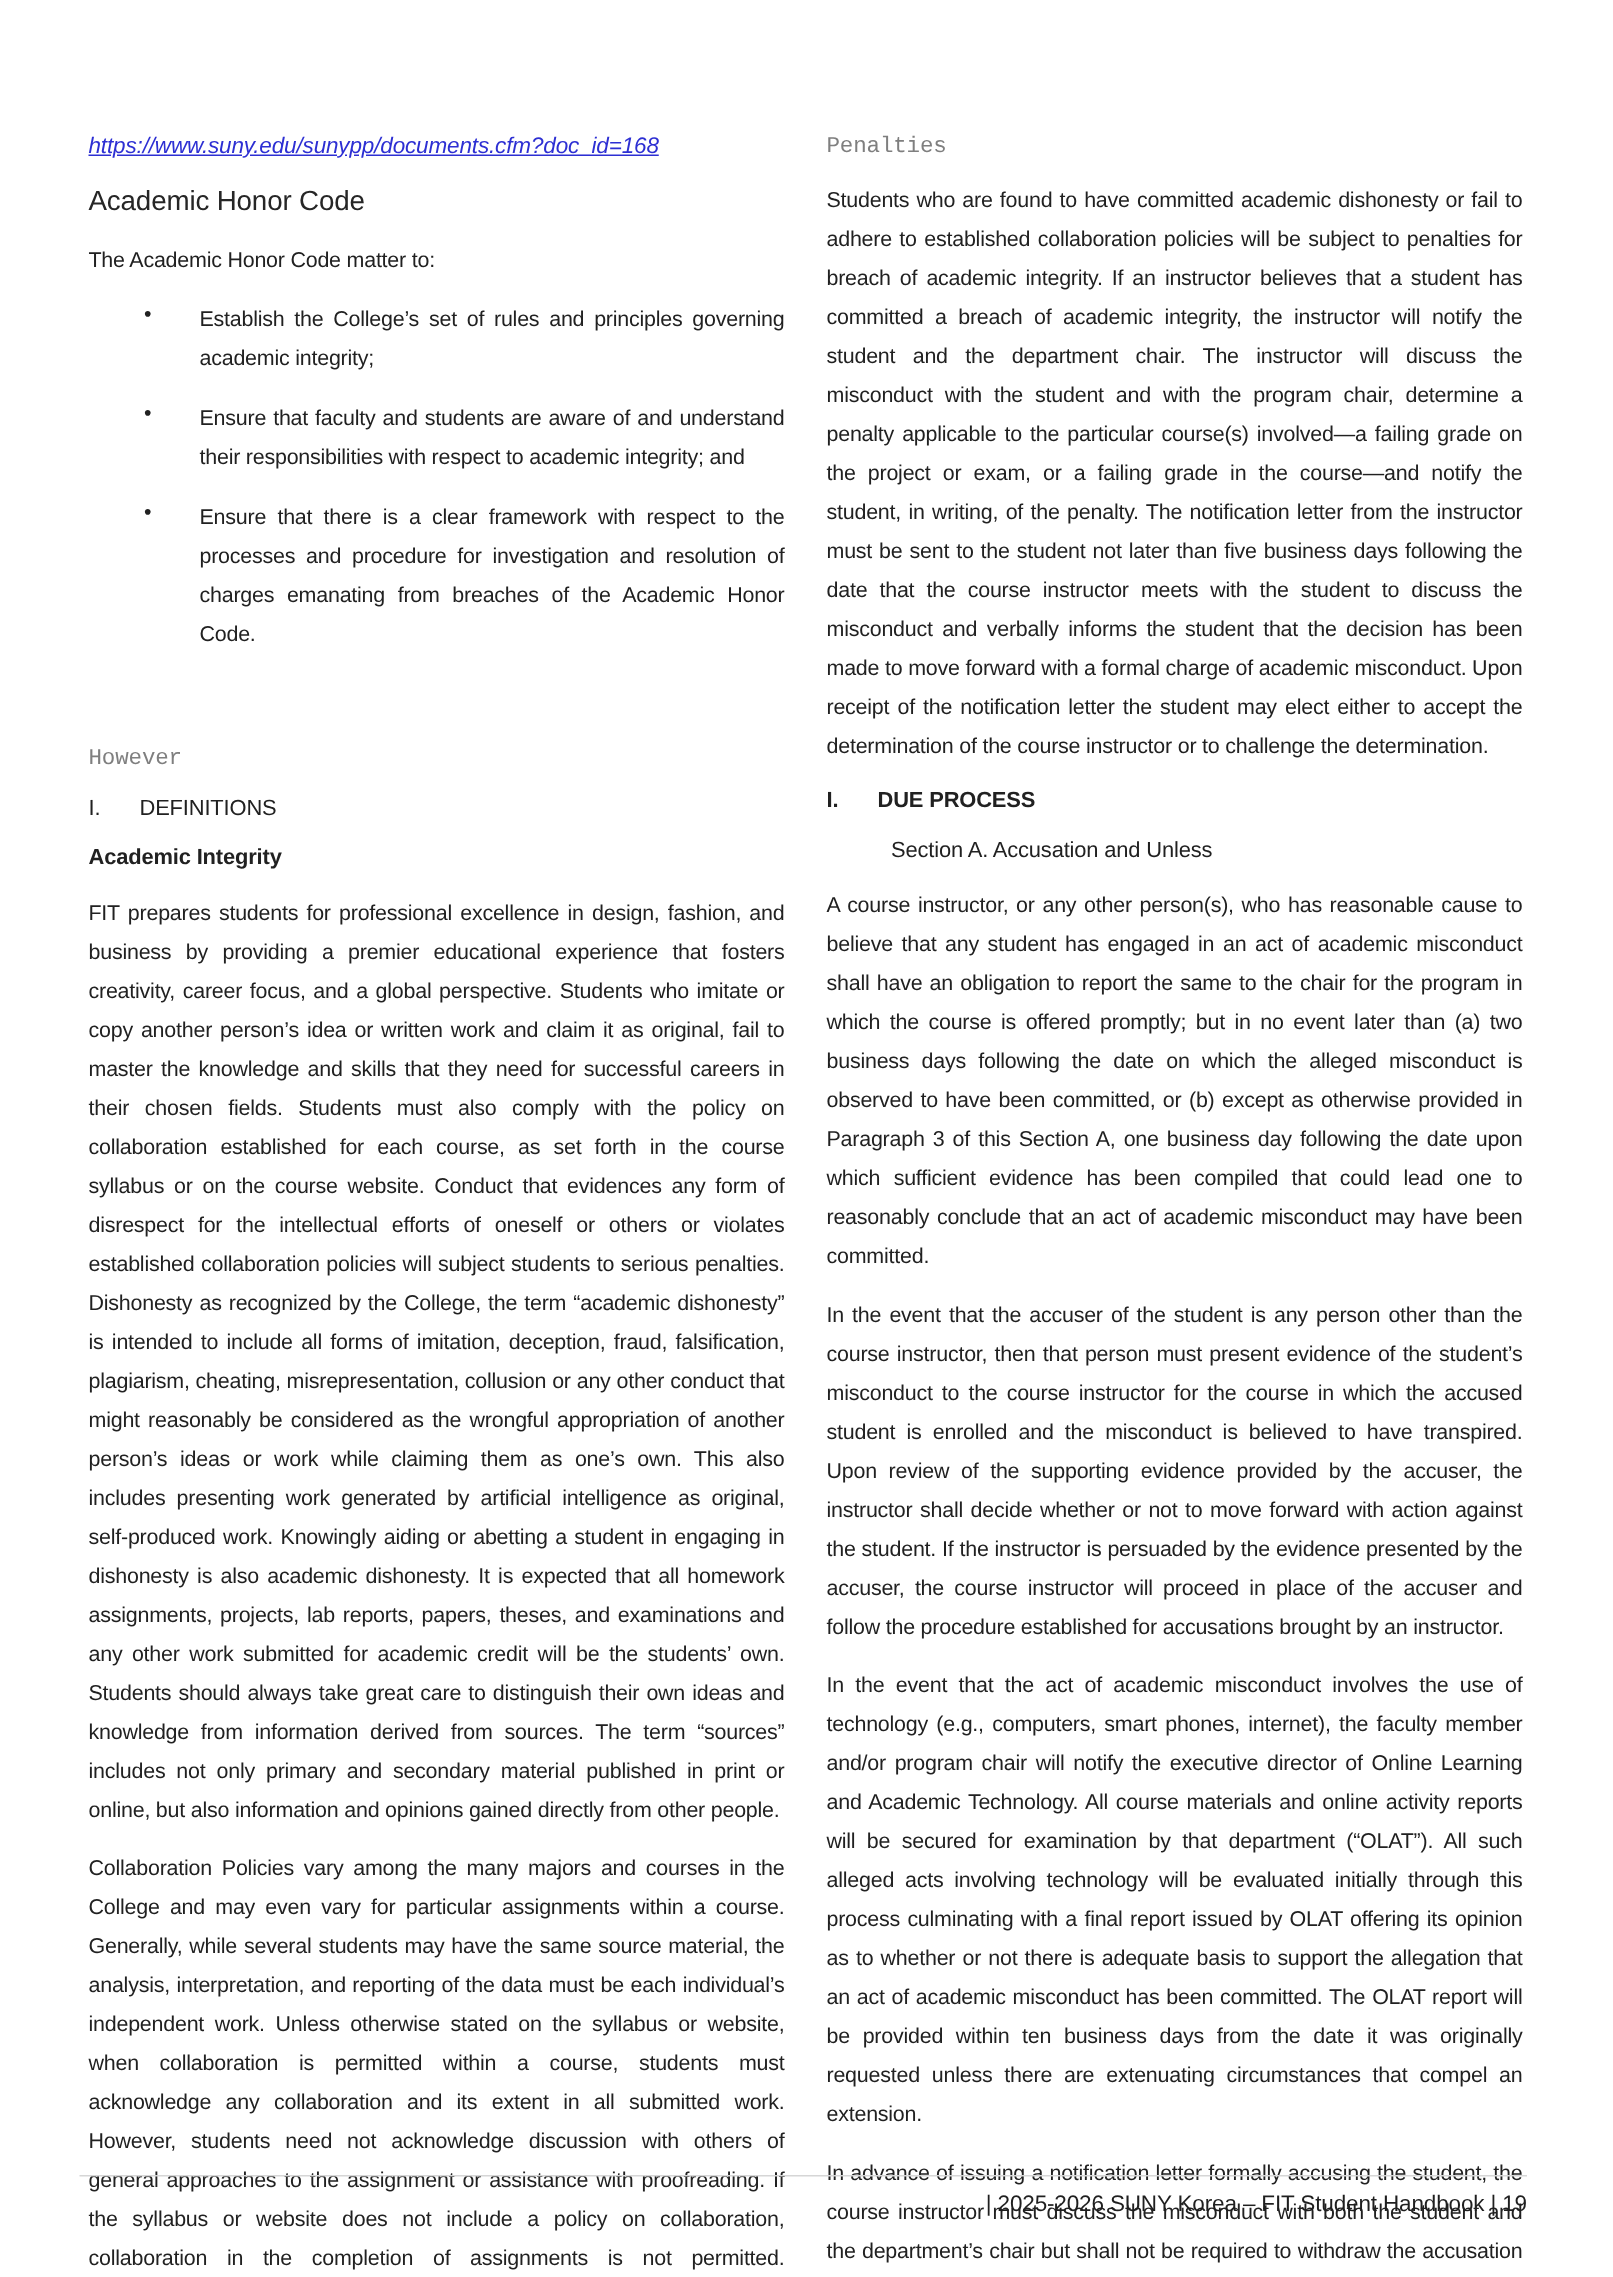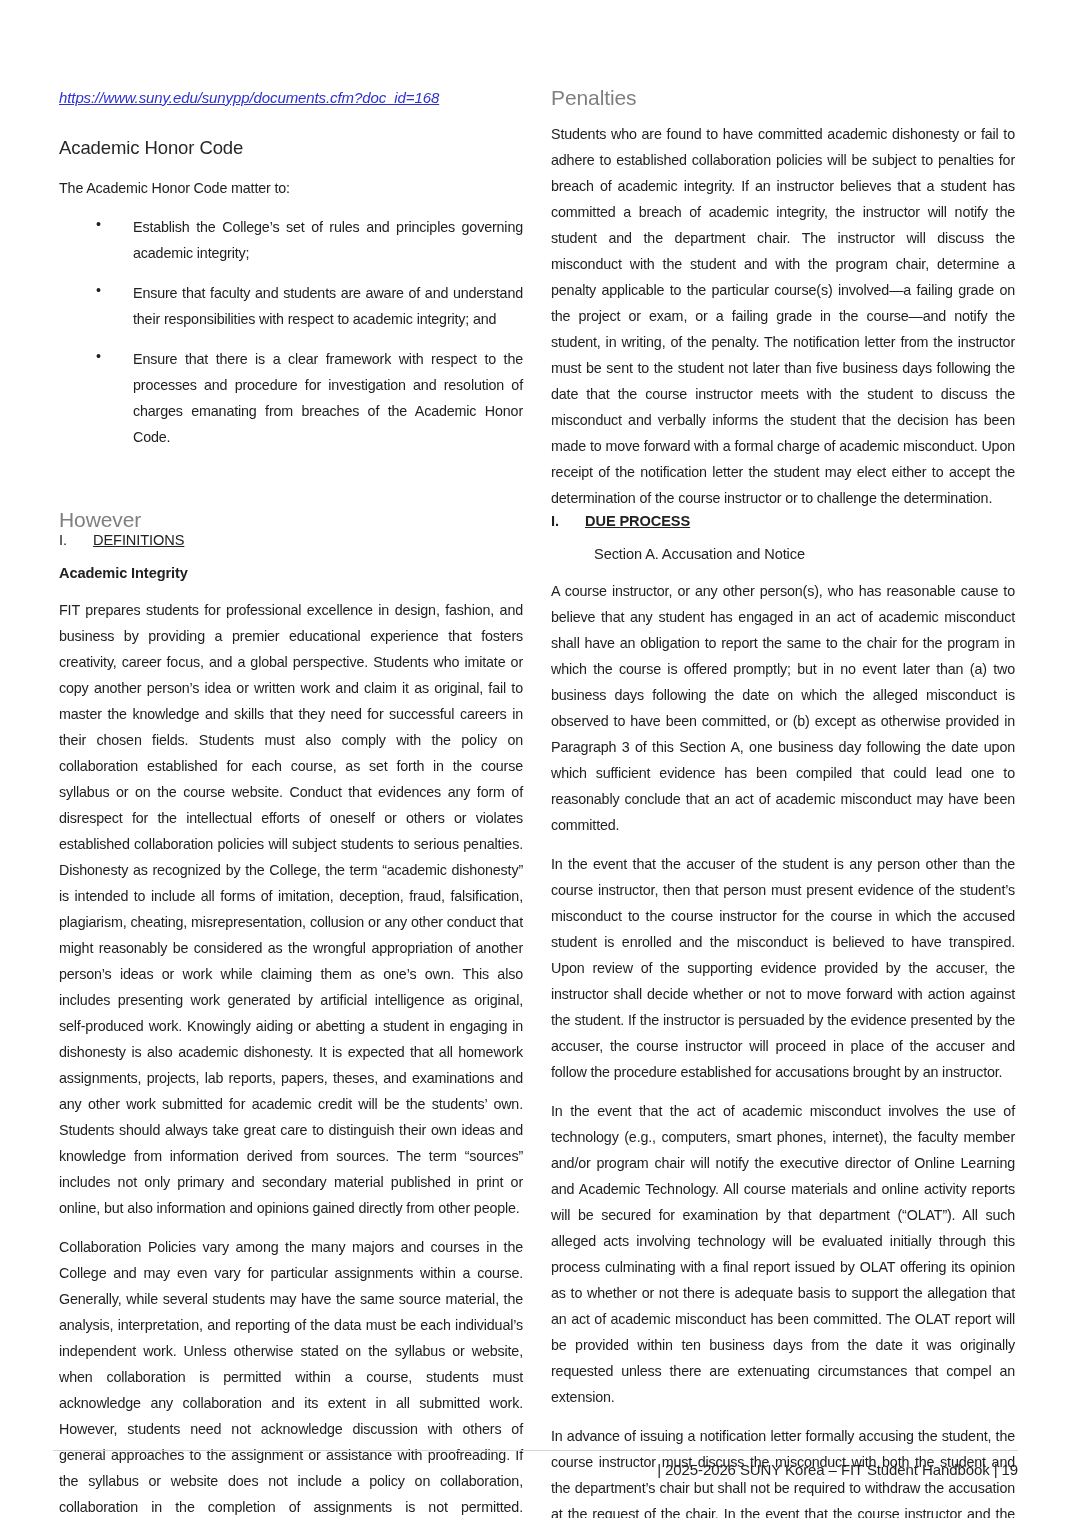--- a/index.html
+++ b/index.html
@@ -25,34 +25,34 @@
   .link-line { line-height:20px; }
   a.doc-link {
     color:var(--link, #2d2fd3);
     font-style:italic;
     font-size:15px; letter-spacing:-0.1px;
     text-decoration:underline;
     cursor:pointer;
   }
   .title {
     font-size:18.5px; font-weight:400; color:#262626;
-    line-height:25px; margin-top:27px; letter-spacing:-0.1px;
+    line-height:25px; margin-top:13px; letter-spacing:-0.1px;
   }
   .intro { margin-top:15px; }
 
   ul.bullets { list-style:none; margin:13px 0 0 0; padding:0; }
   ul.bullets li { display:flex; margin-bottom:14px; }
   .bullet-glyph { flex:none; width:37px; padding-left:37px; box-sizing:content-box; font-size:14.3px; line-height:20.4px; color:#212121; }
   .bullet-text { flex:1; }
 
-  .gray-heading { color:var(--heading_gray, #7f7f7f); font-size:21px; line-height:20px; letter-spacing:-0.1px; }
+  .gray-heading { color:var(--heading_gray, #7f7f7f); font-size:15px; line-height:20px; letter-spacing:-0.1px;font-family:Liberation Mono, monospace; }
   .policy-heading { margin-top:60px; }
   .dueprocess-heading { margin-top:15px; }
 
-  .numbered { font-size:14.6px; line-height:20.4px; letter-spacing:-0.1px;text-decoration:underline; }
+  .numbered { margin-top:13px; font-size:14.6px; line-height:20.4px; letter-spacing:-0.1px; }
   .numbered .numeral { display:inline-block; width:34px; }
   .numbered.bold, .numbered.bold .numeral { font-weight:bold; }
 
   .subheading { margin-top:13px; font-size:14.6px; line-height:20.4px; font-weight:bold; letter-spacing:-0.1px; }
   .section-a { margin-top:13px; padding-left:43px; font-size:14.6px; line-height:20.4px; letter-spacing:-0.1px; }
 
   .footer {
     position:absolute; top:1450px; left:53px; width:965px;
     border-top:1px solid var(--footer_rule, #d6d6d6);
     padding-top:9px;
@@ -108,21 +108,21 @@
     <div class="col">
       <p class="gray-heading">Penalties</p>
 
       <p class="body-text para">Students who are found to have committed academic dishonesty or fail to adhere to established collaboration policies will be subject to penalties for breach of academic integrity. If an instructor believes that a student has committed a breach of academic integrity, the instructor will notify the student and the department chair. The instructor will discuss the misconduct with the student and with the program chair, determine a penalty applicable to the particular course(s) involved—a failing grade on the project or exam, or a failing grade in the course—and notify the student, in writing, of the penalty. The notification letter from the instructor must be sent to the student not later than five business days following the date that the course instructor meets with the student to discuss the misconduct and verbally informs the student that the decision has been made to move forward with a formal charge of academic misconduct. Upon receipt of the notification letter the student may elect either to accept the determination of the course instructor or to challenge the determination.</p>
 
 
       <p class="numbered bold">
         <span class="numeral">I.</span><span>DUE PROCESS</span>
       </p>
 
-      <p class="section-a">Section A. Accusation and Notice</p>
+      <p class="section-a">Section A. Accusation and Unless</p>
 
       <p class="body-text para">A course instructor, or any other person(s), who has reasonable cause to believe that any student has engaged in an act of academic misconduct shall have an obligation to report the same to the chair for the program in which the course is offered promptly; but in no event later than (a) two business days following the date on which the alleged misconduct is observed to have been committed, or (b) except as otherwise provided in Paragraph 3 of this Section A, one business day following the date upon which sufficient evidence has been compiled that could lead one to reasonably conclude that an act of academic misconduct may have been committed.</p>
       <p class="body-text para">In the event that the accuser of the student is any person other than the course instructor, then that person must present evidence of the student’s misconduct to the course instructor for the course in which the accused student is enrolled and the misconduct is believed to have transpired. Upon review of the supporting evidence provided by the accuser, the instructor shall decide whether or not to move forward with action against the student. If the instructor is persuaded by the evidence presented by the accuser, the course instructor will proceed in place of the accuser and follow the procedure established for accusations brought by an instructor.</p>
       <p class="body-text para">In the event that the act of academic misconduct involves the use of technology (e.g., computers, smart phones, internet), the faculty member and/or program chair will notify the executive director of Online Learning and Academic Technology. All course materials and online activity reports will be secured for examination by that department (“OLAT”). All such alleged acts involving technology will be evaluated initially through this process culminating with a final report issued by OLAT offering its opinion as to whether or not there is adequate basis to support the allegation that an act of academic misconduct has been committed. The OLAT report will be provided within ten business days from the date it was originally requested unless there are extenuating circumstances that compel an extension.</p>
       <p class="body-text para">In advance of issuing a notification letter formally accusing the student, the course instructor must discuss the misconduct with both the student and the department’s chair but shall not be required to withdraw the accusation at the request of the chair. In the event that the course instructor and the chair disagree on whether there is adequate basis for accusing the student of academic misconduct the matter will be referred to the dean of the school in which the course is offered. The dean will review the matter and make the final</p>
     </div>
   </div>
 
   <div class="footer">
     <span>| </span><span class="f-italic">2025-2026 SUNY Korea – FIT Student Handbook</span><span> | </span><span>19</span>

